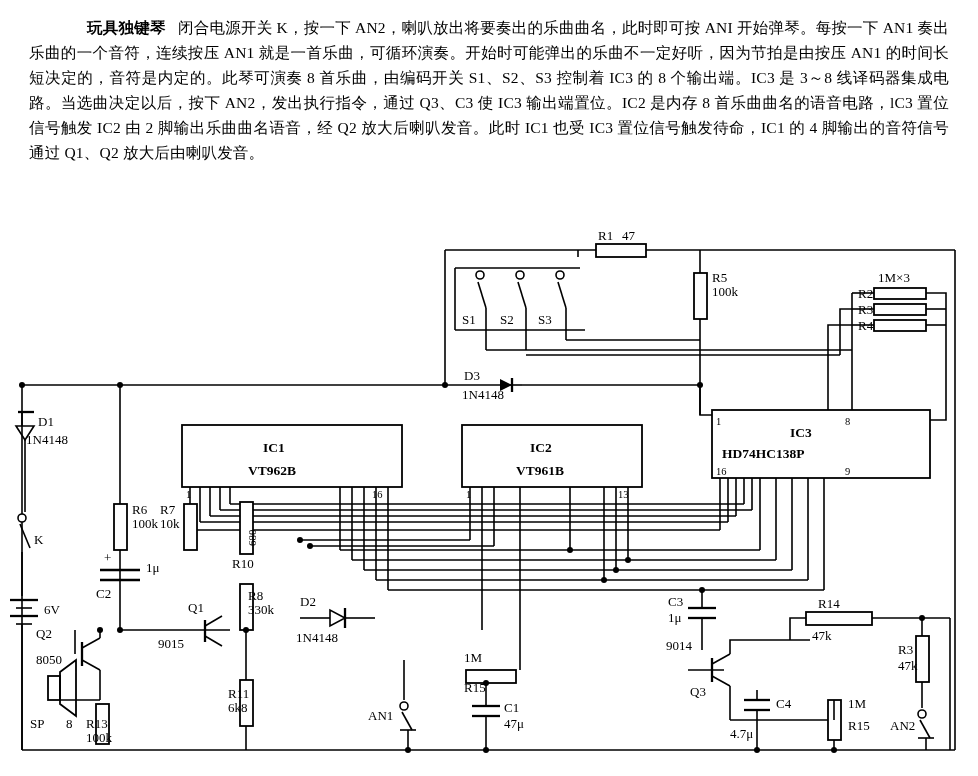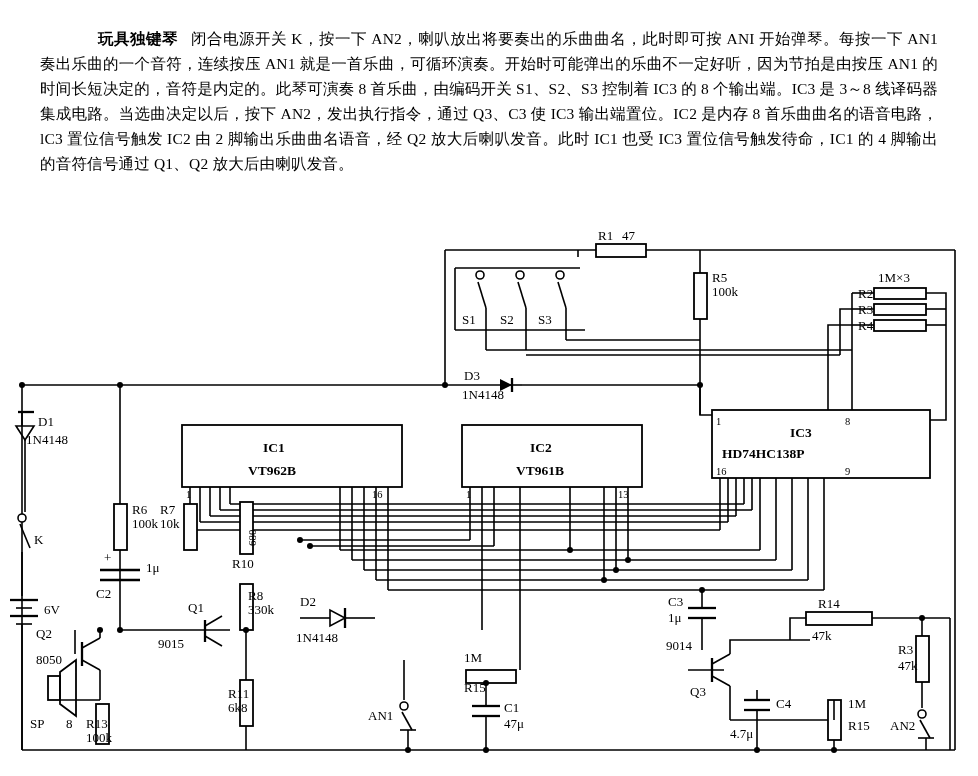--- a/index.html
+++ b/index.html
@@ -1,18 +1,18 @@
 <!DOCTYPE html>
 <html><head>
 <meta charset="utf-8">
 <style>
   html,body{margin:0;padding:0;background:#fff;}
   body{width:978px;height:776px;font-family:"Liberation Serif",serif;color:#000;position:relative;overflow:hidden;}
   #desc{position:absolute;left:0;top:0;width:978px;padding:10px 24px 0 24px;box-sizing:border-box;}
-  #desc p{margin:16px;font-size:15.5px;line-height:25px;text-align:justify;letter-spacing:.2px;}
+  #desc p{margin:5px;font-size:15.5px;line-height:25px;text-align:justify;letter-spacing:.2px;}
   #desc .lead{font-weight:bold;margin-left:58px;}
   #schem{position:absolute;left:0;top:230px;width:810px;height:546px;}
   svg{display:block;}
   .wire{stroke:#000;stroke-width:1.6;fill:none;}
   .wire2{stroke:#000;stroke-width:2.3;fill:none;}
   .box{stroke:#000;stroke-width:1.8;fill:#fff;}
   .lbl{font-family:"Liberation Serif",serif;font-size:13px;}
   .lblb{font-family:"Liberation Serif",serif;font-size:13.5px;font-weight:bold;}
   .sm{font-family:"Liberation Serif",serif;font-size:11px;}
   .pin{font-family:"Liberation Serif",serif;font-size:10.5px;}

